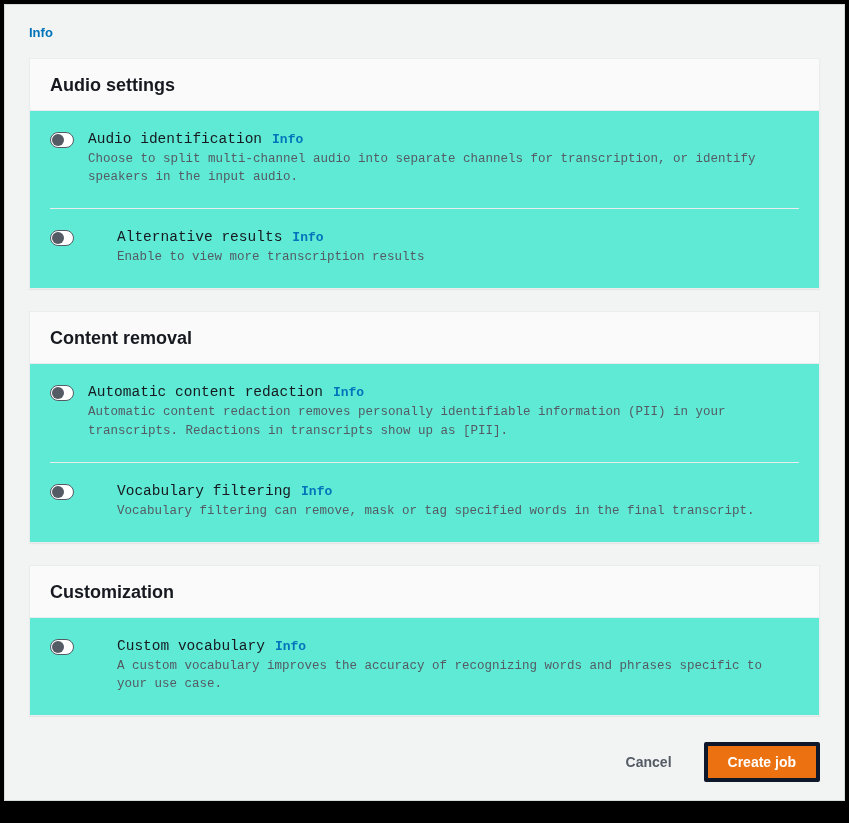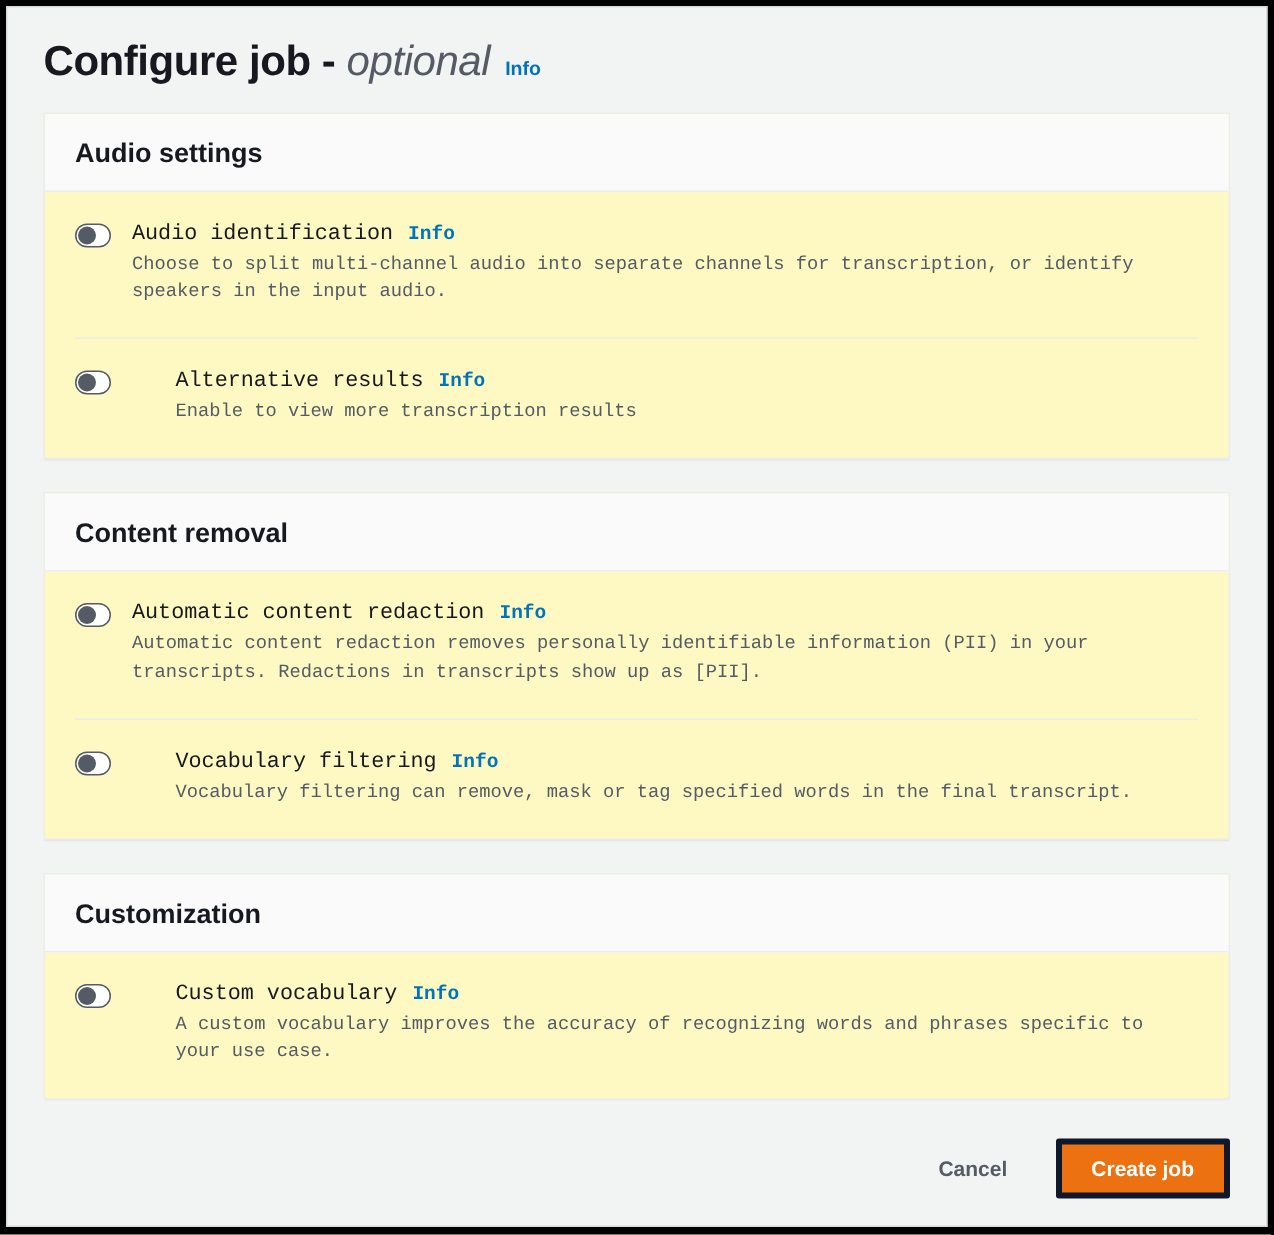--- a/index.html
+++ b/index.html
@@ -33,21 +33,21 @@
     font-weight: 400;
     color: #545b64;
   }
   .info-link {
     color: #0073bb;
     font-size: 13px;
     font-weight: 700;
     cursor: pointer;
   }
   .panel {
-    background: #fef9c3;
+    background: #5eead4;
     border: 1px solid #eaeded;
     box-shadow: 0 1px 1px rgba(0,0,0,0.05);
     margin-bottom: 22px;
   }
   .panel:last-of-type { margin-bottom: 20px; }
   .panel-header {
     padding: 16px 20px 14px 20px;
     border-bottom: 1px solid #eaeded;
     background: #fafafa;
   }
@@ -139,23 +139,20 @@
     border: 4px solid #0f172a;
     color: #fff;
   }
 </style>
 </head>
 <body>
 
 <div class="page">
 
   <div class="page-header">
-    <h1 class="page-title">
-      <span>Configure job </span><span>- </span><em>optional</em>
-    </h1>
     <span class="info-link">Info</span>
   </div>
 
   <div class="panel">
     <div class="panel-header">
       <h2 class="panel-title">Audio settings</h2>
     </div>
     <div class="panel-body">
 
       <div class="setting-row">

